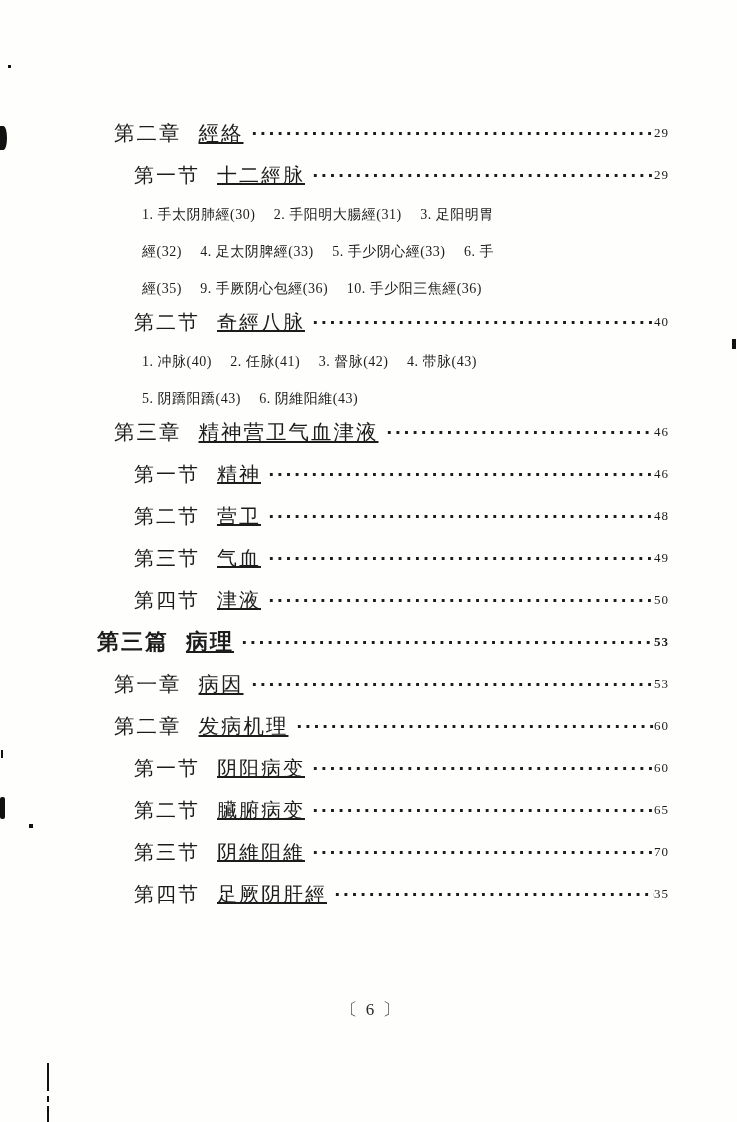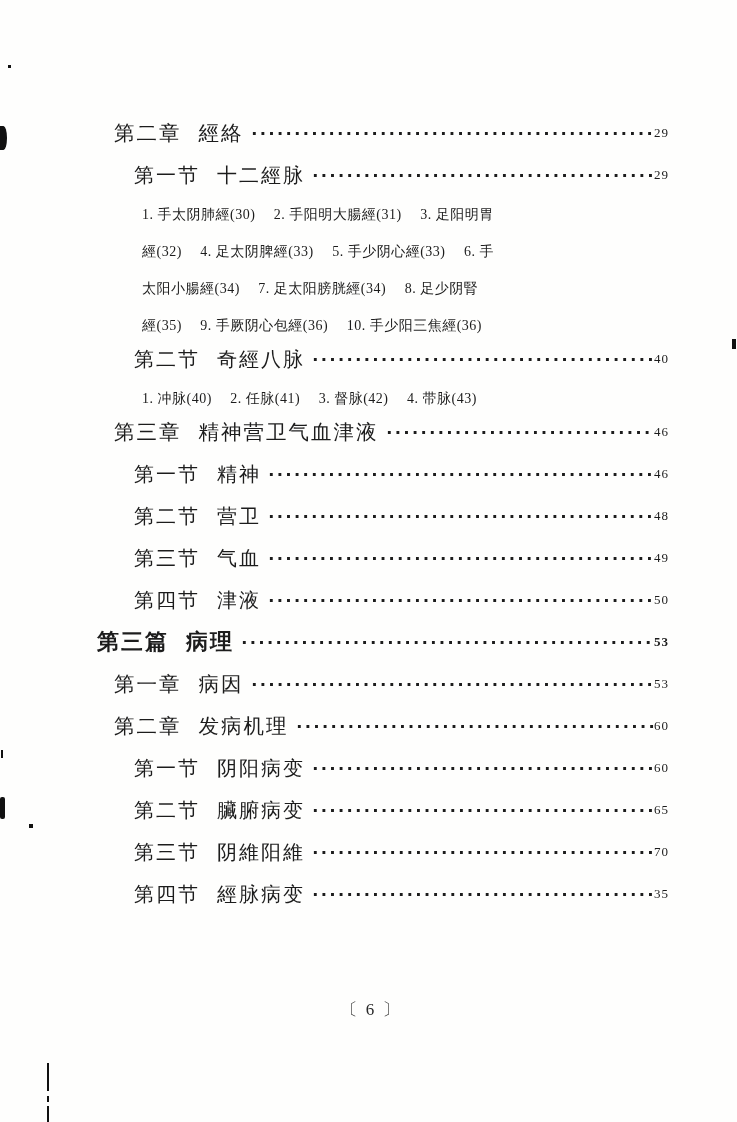--- a/index.html
+++ b/index.html
@@ -29,20 +29,21 @@
   .row.after-body{margin-top:-6px;}
   .row.body{height:37px;}
   .entry-label{
     letter-spacing:2px;
     margin-right:17px;
     flex:0 0 auto;
   }
   .entry-title{
     letter-spacing:2px;
     flex:0 0 auto;
+    text-decoration:underline;
   }
   .row.part{font-size:22px;font-weight:700;padding-left:0;align-items:center;}
   .row.chapter{font-size:20.5px;font-weight:500;padding-left:17px;}
   .row.section{font-size:20px;padding-left:37px;}
   .row.body{font-size:14px;padding-left:45px;letter-spacing:0.5px;}
   .dot-leader{
     flex:1 1 auto;
     align-self:stretch;
     margin-left:6px;
     background-image:radial-gradient(circle,#1c1c1c 1.4px,rgba(0,0,0,0) 1.9px);
@@ -96,34 +97,34 @@
     <span class="dot-leader"></span>
     <span class="page-number">29</span>
   </div>
       <div class="row body">
     <span class="detail-text">1. 手太阴肺經(30)　 2. 手阳明大腸經(31)　 3. 足阳明胃</span>
   </div>
       <div class="row body">
     <span class="detail-text">經(32)　 4. 足太阴脾經(33)　 5. 手少阴心經(33)　 6. 手</span>
   </div>
       <div class="row body">
-    <span class="detail-text">太阳小腸經(34)　 7. 足太阳膀胱經(34)　 8. 足少阴腎</span>
-  </div>
-      <div class="row body">
     <span class="detail-text">經(35)　 9. 手厥阴心包經(36)　 10. 手少阳三焦經(36)</span>
   </div>
       <div class="row section after-body">
     <span class="entry-label">第二节</span>
     <span class="entry-title">奇經八脉</span>
     <span class="dot-leader"></span>
     <span class="page-number">40</span>
   </div>
       <div class="row body">
     <span class="detail-text">1. 冲脉(40)　 2. 任脉(41)　 3. 督脉(42)　 4. 带脉(43)</span>
   </div>
+      <div class="row body">
+    <span class="detail-text">5. 阴蹻阳蹻(43)　 6. 阴維阳維(43)</span>
+  </div>
       <div class="row chapter after-body">
     <span class="entry-label">第三章</span>
     <span class="entry-title">精神营卫气血津液</span>
     <span class="dot-leader"></span>
     <span class="page-number">46</span>
   </div>
       <div class="row section">
     <span class="entry-label">第一节</span>
     <span class="entry-title">精神</span>
     <span class="dot-leader"></span>
@@ -178,21 +179,21 @@
     <span class="page-number">65</span>
   </div>
       <div class="row section">
     <span class="entry-label">第三节</span>
     <span class="entry-title">阴維阳維</span>
     <span class="dot-leader"></span>
     <span class="page-number">70</span>
   </div>
       <div class="row section">
     <span class="entry-label">第四节</span>
-    <span class="entry-title">經脉病变</span>
+    <span class="entry-title">足厥阴肝經</span>
     <span class="dot-leader"></span>
     <span class="page-number">35</span>
   </div>
     </div>
 
   <div class="folio">〔 6 〕</div>
 
   <div class="artifact a-blob"></div>
   <div class="artifact a-speck1"></div>
   <div class="artifact a-tick1"></div>

